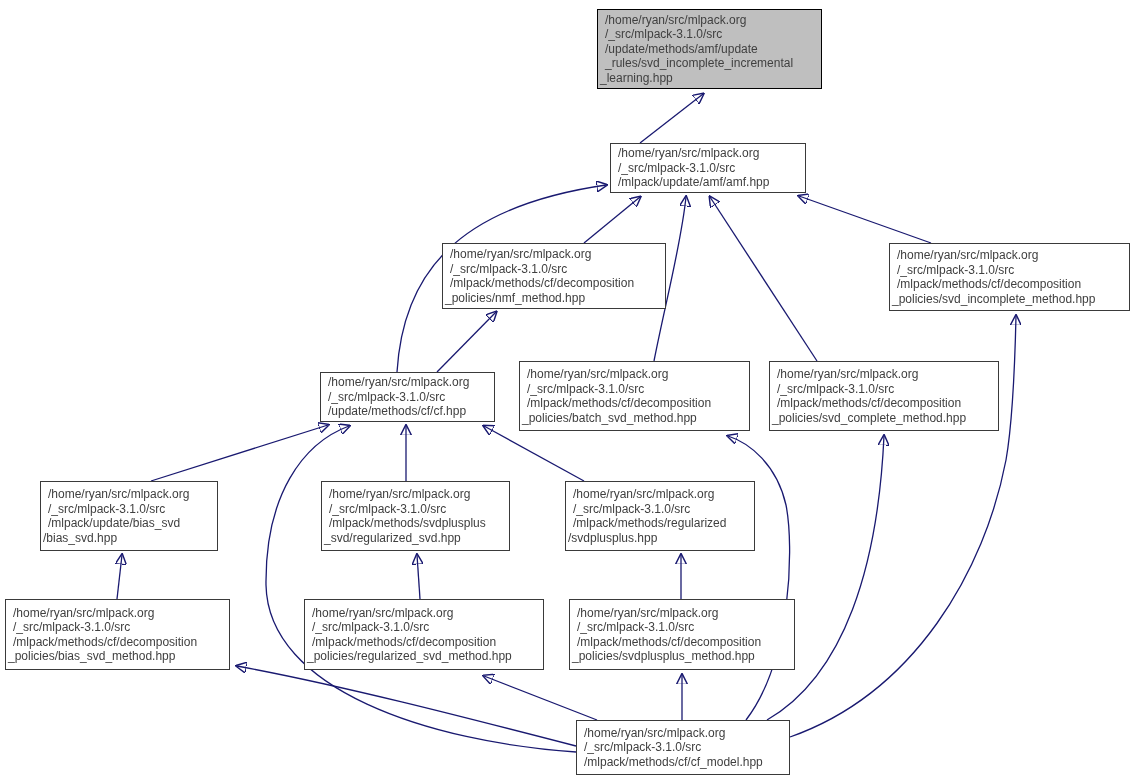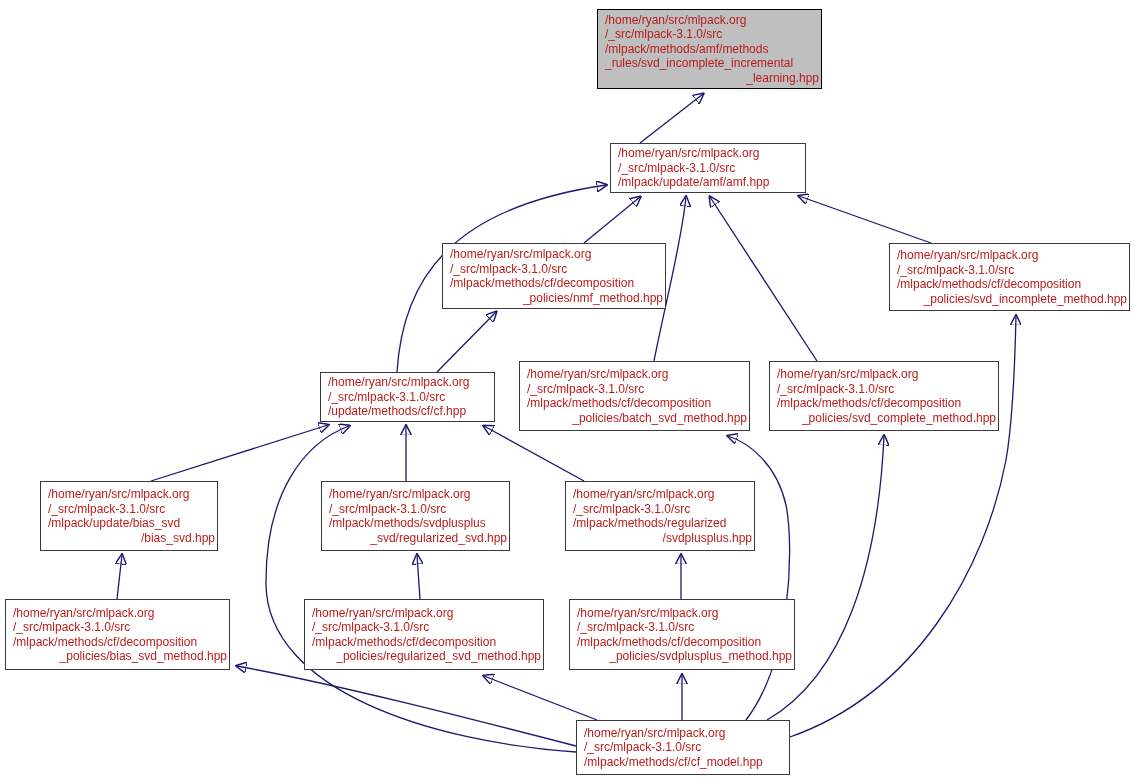--- a/index.html
+++ b/index.html
@@ -5,26 +5,26 @@
   html,body { margin:0; padding:0; background:#ffffff; }
   #canvas {
     position:relative; width:1134px; height:779px; background:#ffffff;
     font-family:"Liberation Sans", sans-serif; overflow:hidden;
   }
   #edges { position:absolute; left:0; top:0; width:1134px; height:779px; }
   #edges path { fill:none; stroke:#191970; stroke-width:1.3; }
   .node {
     position:absolute; box-sizing:border-box; background:#ffffff;
     border:1px solid #3a3a3a; display:flex; flex-direction:column;
-    justify-content:center; font-size:12px; line-height:14.5px; color:#b91c1c;
+    justify-content:center; font-size:12px; line-height:14.5px; color:#404040;
     z-index:2;
   }
   .node.current { background:#bfbfbf; border:1.5px solid #000000; }
   .ln { text-align:left; padding:0 4px 0 7px; white-space:nowrap; }
-  .ln.c { text-align:right; padding:0 2px; }
+  .ln.c { text-align:left; padding:0 2px; }
 </style>
 </head>
 <body>
 
 <div id="canvas">
 
   <svg id="edges" width="1134" height="779" viewBox="0 0 1134 779" xmlns="http://www.w3.org/2000/svg">
     <defs>
       <marker id="arr" viewBox="0 0 10 10" refX="8.5" refY="5" markerWidth="8.5" markerHeight="8.5" orient="auto">
         <path d="M0,0 L10,5 L0,10 z" fill="#191970" stroke="none"></path>
@@ -48,21 +48,21 @@
     <path marker-end="url(#arr)" d="M597,720 L484,676"></path>
     <path marker-end="url(#arr)" d="M682,720 L682,675"></path>
     <path marker-end="url(#arr)" d="M746,720 C792,660 794,545 786,505 C777,465 750,443 728,436"></path>
     <path marker-end="url(#arr)" d="M767,720 C845,675 878,565 884,436"></path>
     <path marker-end="url(#arr)" d="M790,737 C915,693 985,570 1006,460 C1013,420 1015,360 1016,316"></path>
   </svg>
 
   <div class="node current" style="left:597px;top:9px;width:225px;height:80px">
     <div class="ln">/home/ryan/src/mlpack.org</div>
     <div class="ln">/_src/mlpack-3.1.0/src</div>
-    <div class="ln">/mlpack/methods/amf/methods</div>
+    <div class="ln">/update/methods/amf/update</div>
     <div class="ln">_rules/svd_incomplete_incremental</div>
     <div class="ln c">_learning.hpp</div>
   </div>
 
   <div class="node" style="left:610px;top:143px;width:196px;height:50px">
     <div class="ln">/home/ryan/src/mlpack.org</div>
     <div class="ln">/_src/mlpack-3.1.0/src</div>
     <div class="ln">/mlpack/update/amf/amf.hpp</div>
   </div>
 

